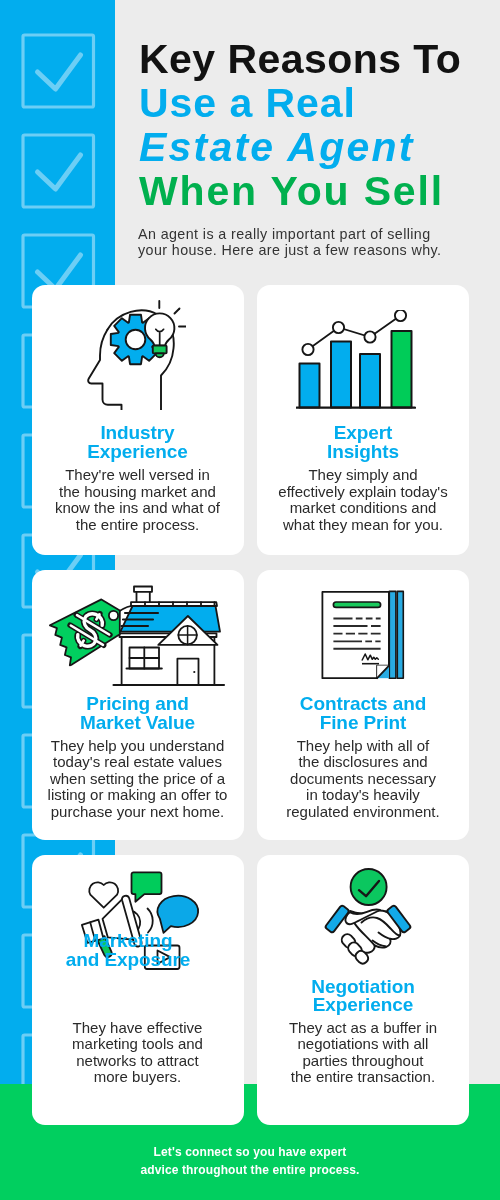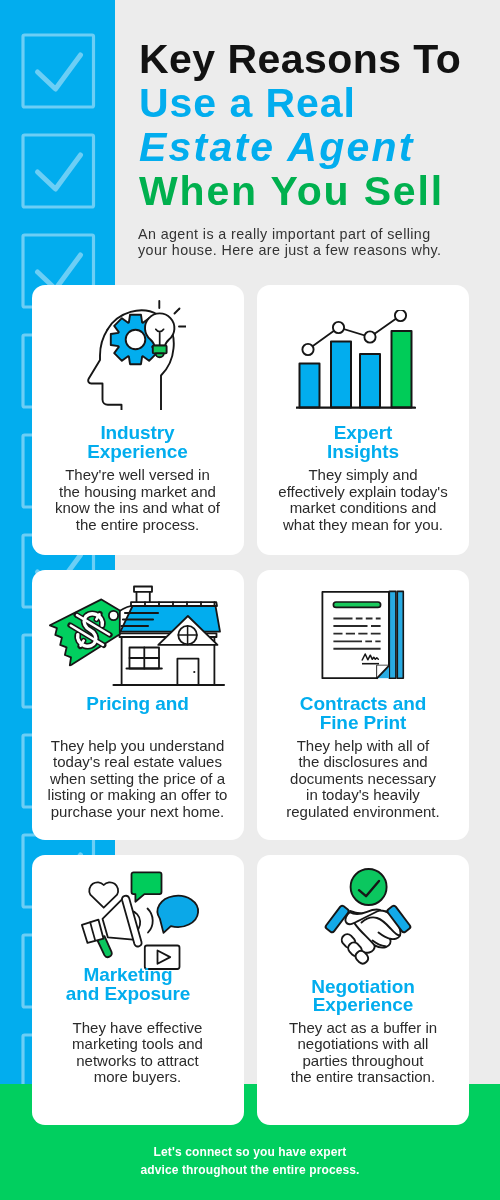--- a/index.html
+++ b/index.html
@@ -140,21 +140,21 @@
               <path d="M24.2 52.6 L57.4 52.6" stroke-width="4.7"></path>
             </g>
             <g fill="none" stroke="#fff" stroke-linecap="round">
               <path d="M47.6 38.8 a8.0 7.0 0 1 0 -6.8 8.7 a8.0 7.0 0 1 1 -6.8 8.7" stroke-width="2.9"></path>
               <path d="M40.8 32 L40.8 37 M40.8 58 L40.8 63" stroke-width="2.3"></path>
               <path d="M24.9 42.4 L56.7 42.4" stroke-width="2.2"></path>
               <path d="M24.9 52.6 L56.7 52.6" stroke-width="2.2"></path>
             </g>
           </g>
         </svg></div>
-      <div class="ctitle" style="left:31.5px;top:695px;width:212px;"><span>Pricing and</span><br></div>
+      <div class="ctitle" style="left:31.5px;top:695px;width:212px;"><span>Pricing and</span><br><span>Market Value</span></div>
       <div class="cbody" style="left:31.5px;top:737.6px;width:212px;"><span>They help you understand</span><br><span>today's real estate values</span><br><span>when setting the price of a</span><br><span>listing or making an offer to</span><br><span>purchase your next home.</span></div>
       <div class="card" style="left:257px;top:569.5px;width:212px;height:270.5px;"></div>
       <div class="icon" style="left:315px;top:588px;width:95px;height:95px;"><svg viewBox="0 0 95 95" width="95" height="95">
           <path d="M74.3 3.4 L80.9 3.4 L80.9 90.2 L74.3 90.2 Z" fill="#29ABE2" stroke="#161616" stroke-width="1.6" stroke-linejoin="round"></path>
           <path d="M82.3 3.4 L88.3 3.4 L88.3 90.2 L82.3 90.2 Z" fill="#29ABE2" stroke="#161616" stroke-width="1.6" stroke-linejoin="round"></path>
           <path d="M62.1 77.6 L74 77.6 L74 90.2 L62.1 90.2 Z" fill="#29ABE2" stroke="none"></path>
           <path d="M7.4 3.9 L73.9 3.9 L73.9 77.6 L62.1 77.6 L62.1 90.2 L7.4 90.2 Z" fill="#fff" stroke="#161616" stroke-width="1.8" stroke-linejoin="round"></path>
           <path d="M62.1 77.6 L62.1 90.2 L74 77.6 Z" fill="#fff" stroke="none"></path>
           <path d="M62.1 90.2 L74 77.6" fill="none" stroke="#161616" stroke-width="1.8" stroke-linecap="round"></path>
           <rect x="18.4" y="14" width="47.2" height="5.4" rx="2.7" fill="#19C95C" stroke="#161616" stroke-width="1.7"></rect>
@@ -180,21 +180,21 @@
             <path d="M34.8 69 L42.4 85.1 a3.9 3.9 0 0 0 7 -3.4 L42.5 66.2 Z" fill="#0BC75F"></path>
             <path d="M40.5 48.8 L62.5 26.8 L73.9 69.9 L45.8 67.3 Z" fill="#fff"></path>
             <path d="M69 41 a10 11.5 0 0 1 2 22.5" fill="none"></path>
             <path d="M19.9 54.9 L36.4 49.6 L41.5 68.7 L25.5 72.9 Z" fill="#fff"></path>
             <path d="M28.2 52.2 L31 62.8 M30.0 59.0 L33.0 69.8" stroke-width="1.7" fill="none"></path>
             <path d="M60.1 30.2 a3.7 3.7 0 0 1 7.1 -2 L79.5 72 a3.7 3.7 0 0 1 -7.1 2 Z" fill="#fff"></path>
             <rect x="82.8" y="75.5" width="34.7" height="23.5" rx="2.2" fill="#fff"></rect>
             <path d="M95.5 80.5 L108.2 87.1 L95.5 93.8 Z" fill="#fff"></path>
           </g>
         </svg></div>
-      <div class="ctitle" style="left:31.5px;top:966px;width:193px;"><span>Marketing</span><br><span>and Exposure</span></div>
+      <div class="ctitle" style="left:31.5px;top:932px;width:193px;"><span>Marketing</span><br><span>and Exposure</span></div>
       <div class="cbody" style="left:31.5px;top:1019.8px;width:212px;"><span>They have effective</span><br><span>marketing tools and</span><br><span>networks to attract</span><br><span>more buyers.</span></div>
       <div class="card" style="left:257px;top:854.5px;width:212px;height:270.5px;"></div>
       <div class="icon" style="left:318px;top:866px;width:100px;height:102px;"><svg viewBox="0 0 100 102" width="100" height="102">
           <g stroke="#161616" stroke-width="1.9" stroke-linejoin="round" stroke-linecap="round" fill="#fff">
             <circle cx="50.6" cy="21" r="18" fill="#0BC75F"></circle>
             <path d="M41 24.2 L48 30.2 L61 15" fill="none" stroke-width="2.4"></path>
             <path d="M68 45.5 C73 47.5 77 52 79.5 57 C82 62 83.5 66 82 69.5 C80.8 72.4 76.5 73.8 72 72.8 C73.6 76 72 79.6 68 81 C64.3 82.3 60 81.3 56.6 79.4 C57.2 82.4 55 85.6 51.2 86.5 C47 87.4 42.5 85.5 40 82.5" fill="none"></path>
             <path d="M30.5 46.5 C33 52 36.5 58 41 63 C45.5 68 51 73 56.6 79.4" fill="none"></path>
             <path d="M32 44.9 C38 47.6 45 48.2 51.5 46.2 C57 44.5 63 44 68 45.5" fill="none"></path>
             <path d="M31.8 46.2 C36.5 48.8 43 48.2 49 45.8 C54 43.8 58.5 43 62 44 L46 52 C42 54 37.5 56.5 34.5 57.6 C31.5 58.7 28.8 57.8 27.8 55.6 C26.8 53.2 28 49 31.8 46.2 Z" fill="#fff"></path>

